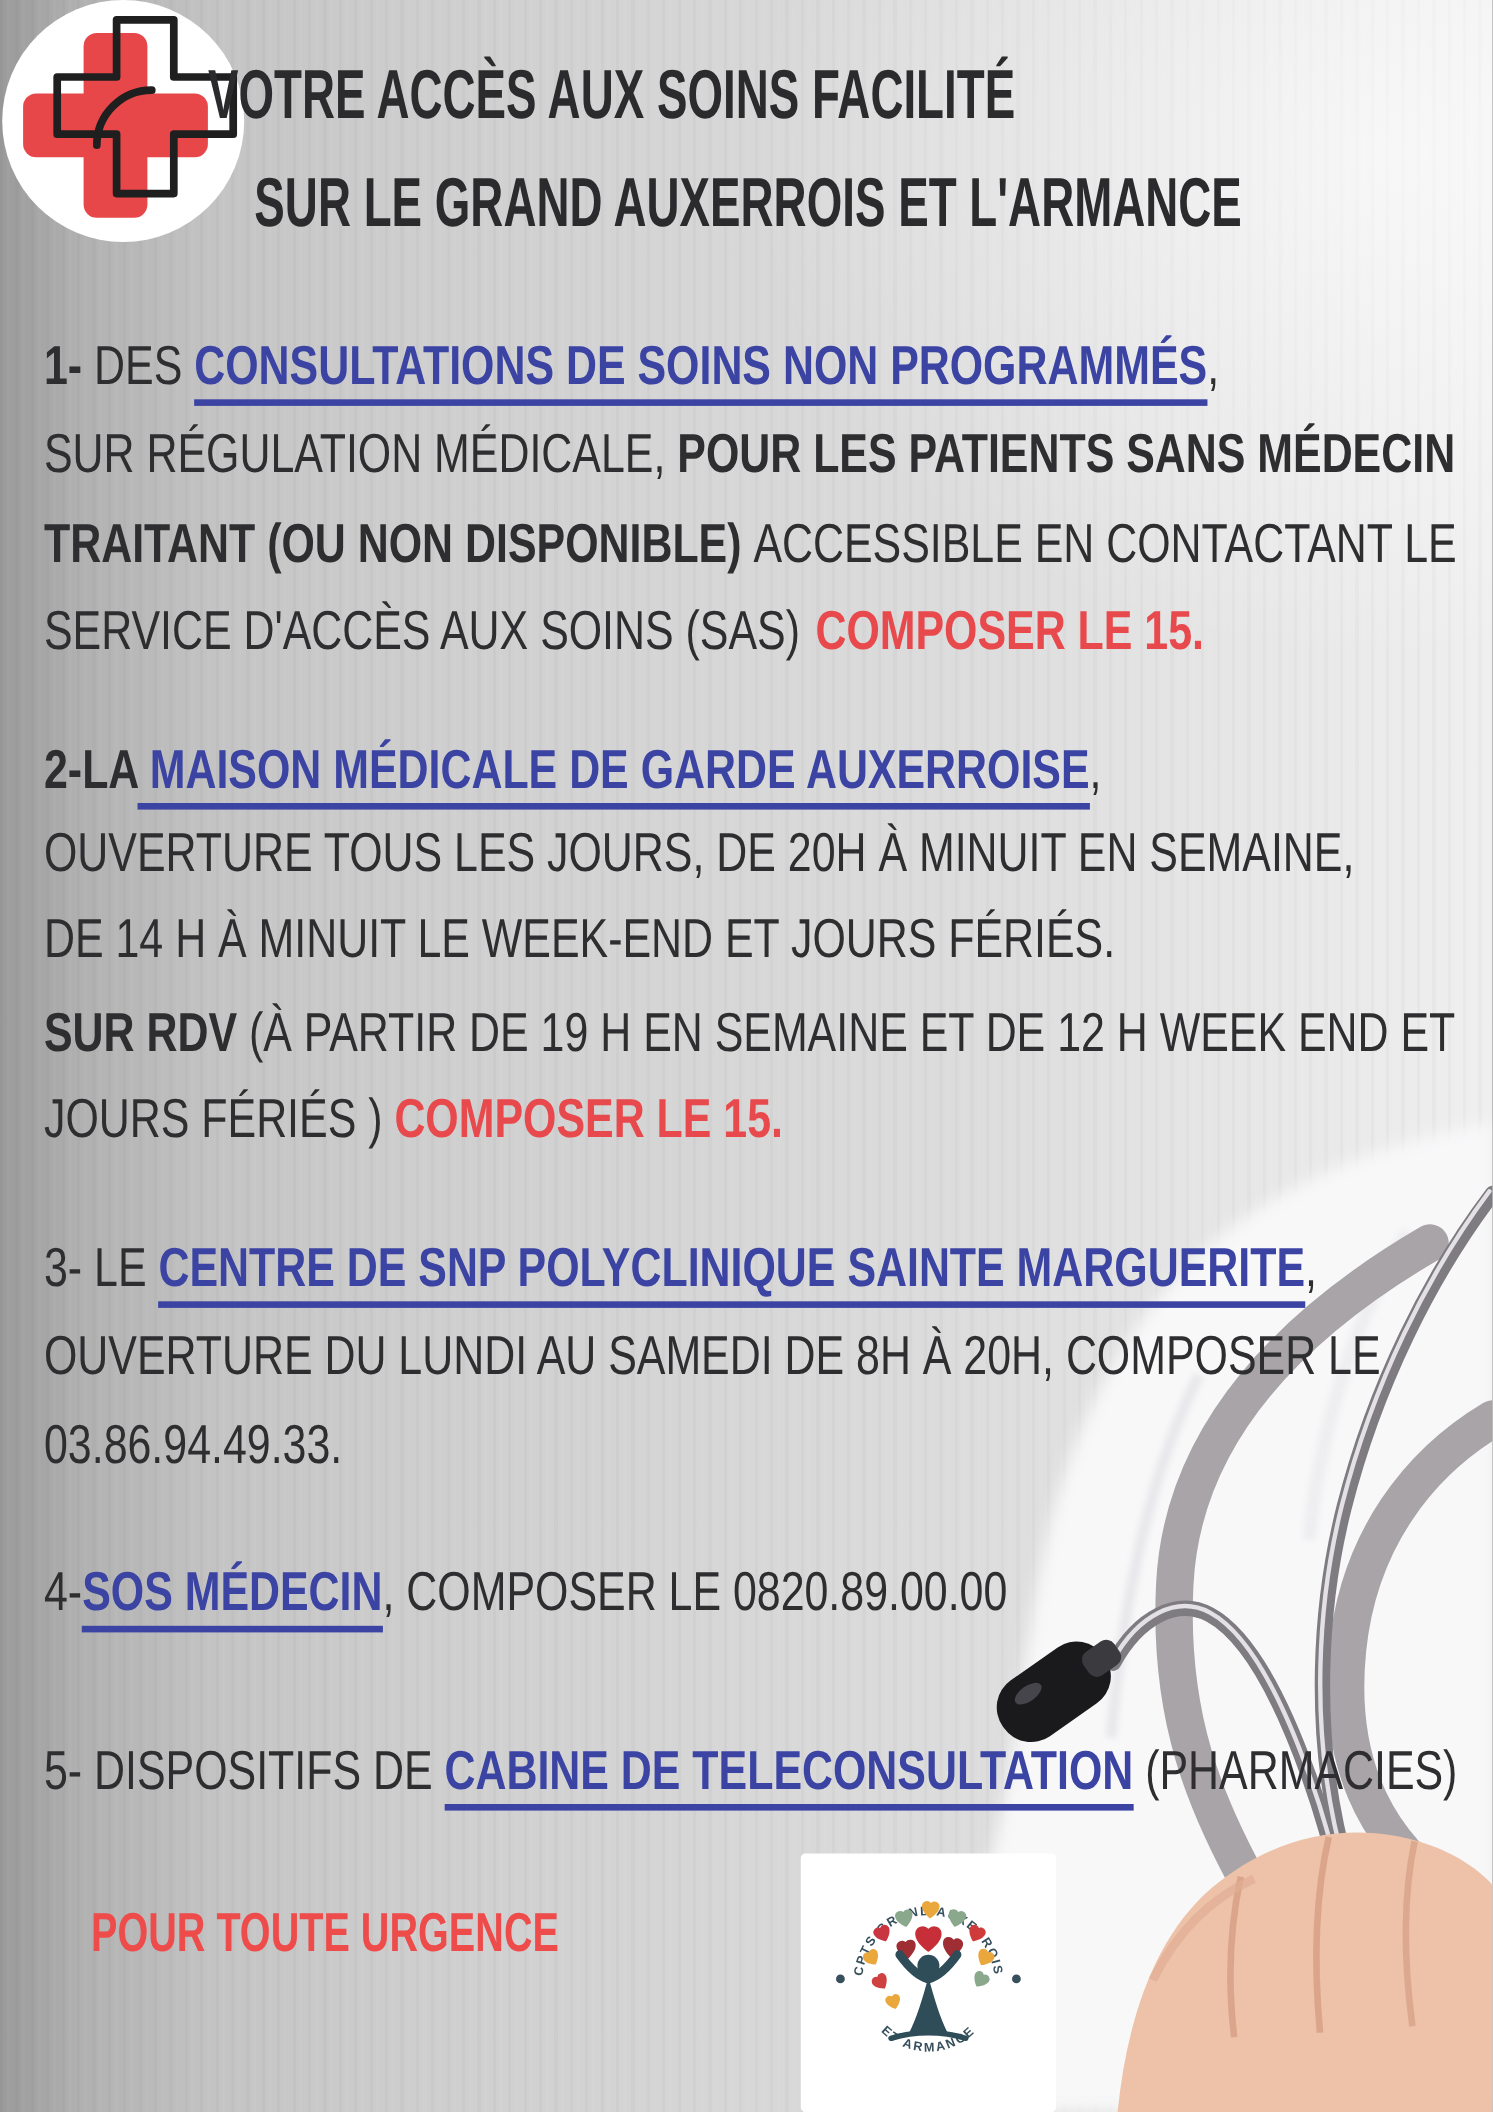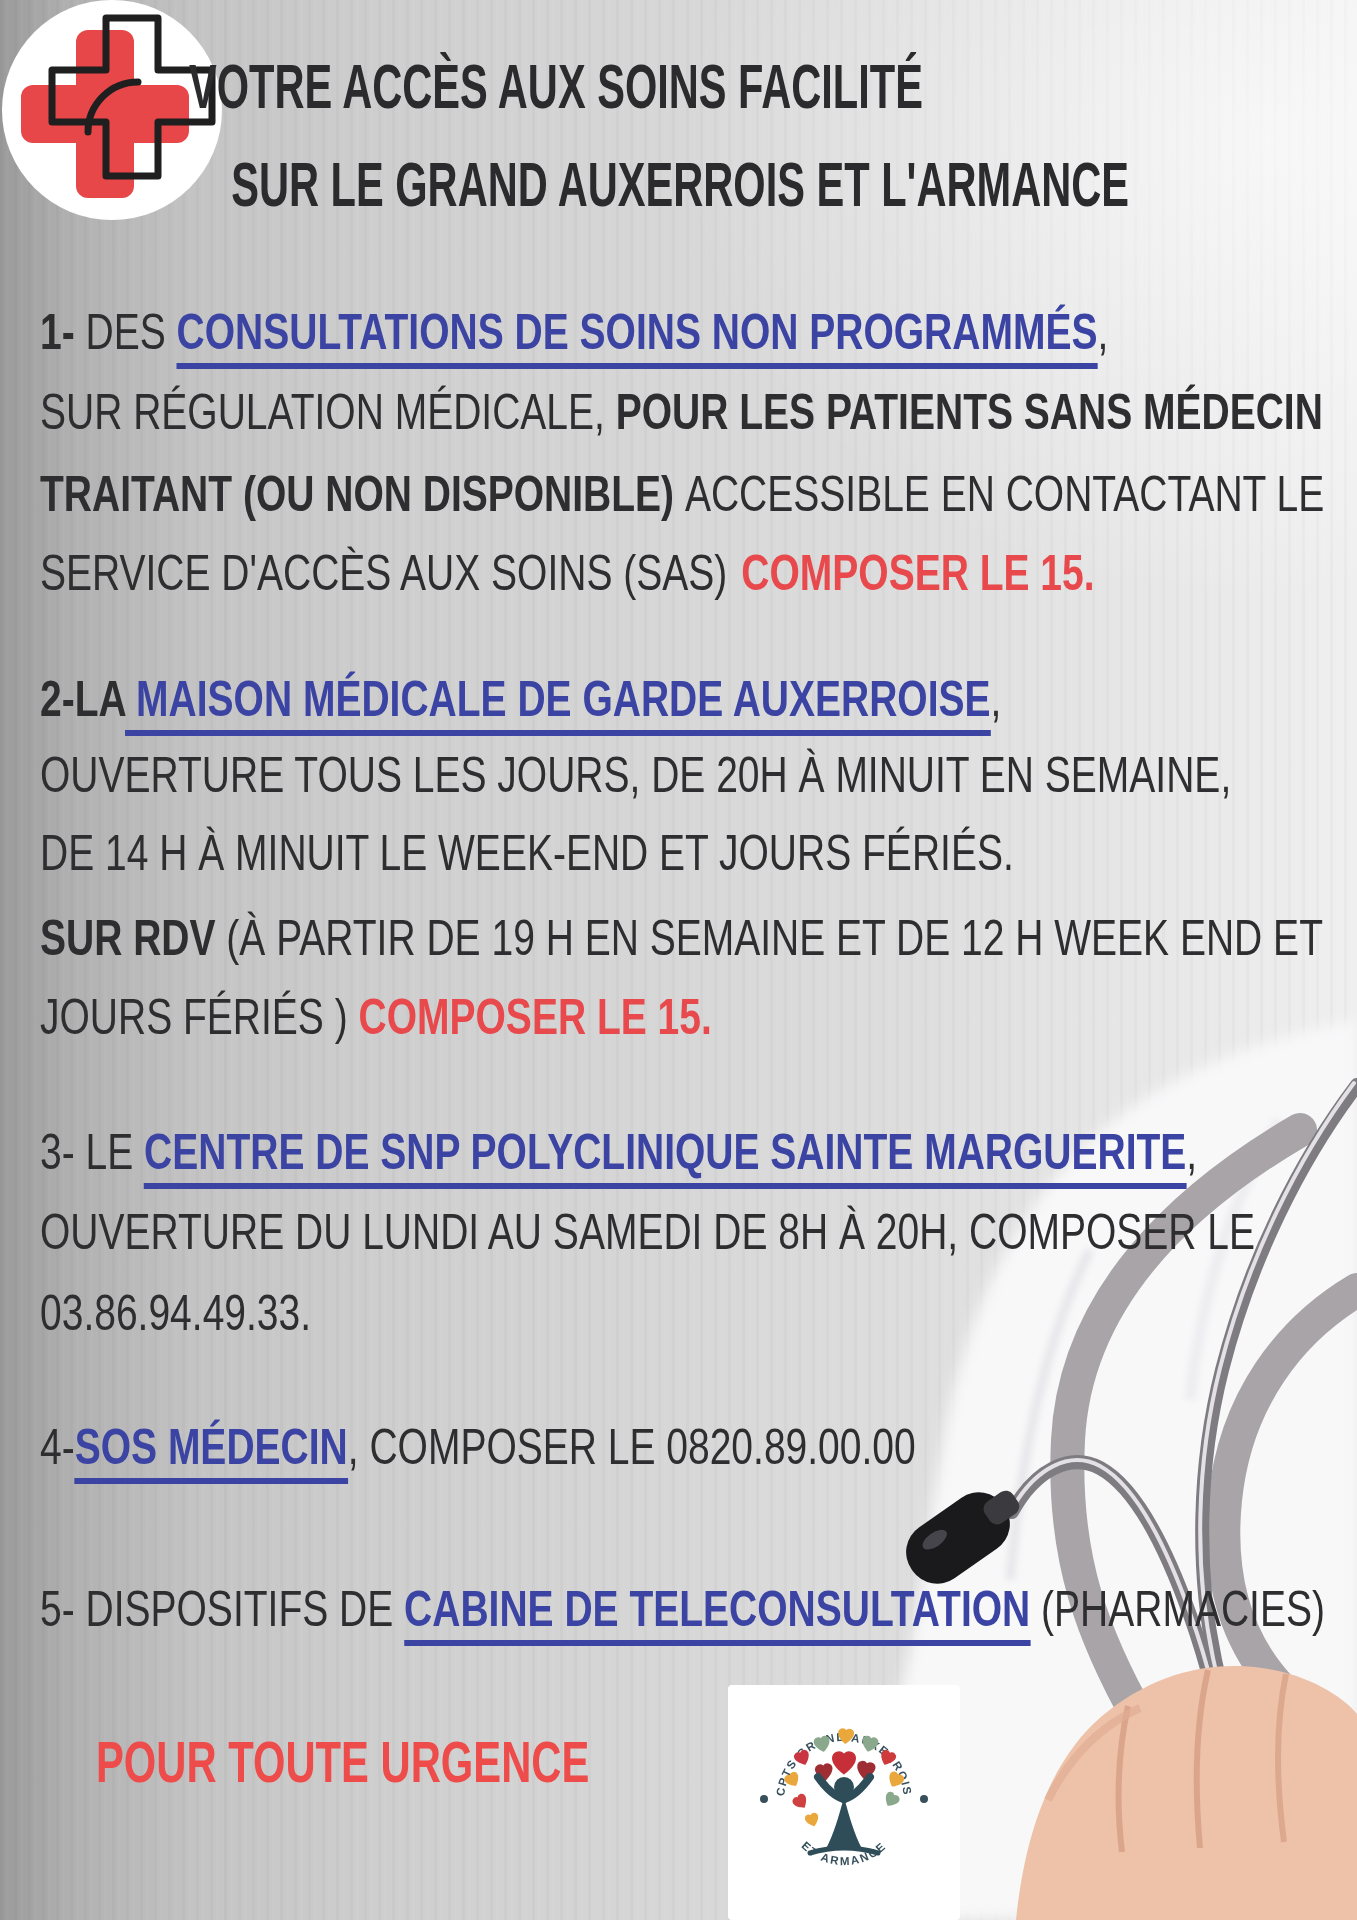--- a/index.html
+++ b/index.html
@@ -18,21 +18,21 @@
   .line{position:absolute;left:40px;white-space:nowrap;font-size:50px;line-height:1.1;
         color:#2e2e31;transform:scaleX(.78);transform-origin:0 0;}
   .seg-b{font-weight:bold;}
   .seg-link{color:#3c44a3;font-weight:bold;border-bottom:6px solid #3c44a3;padding-bottom:3px;}
   .seg-red{color:#e8494c;font-weight:bold;}
   .gap{margin-left:18px;}
   .title-wrap{position:absolute;left:0;width:1110px;text-align:center;white-space:nowrap;
         font-weight:bold;font-size:63px;line-height:1.1;color:#2b2b2e;}
   .title-wrap>span{display:inline-block;transform:scaleX(.66);transform-origin:50% 50%;}
   .urgence{position:absolute;left:0;width:550px;text-align:center;white-space:nowrap;
-        font-weight:bold;font-size:58px;line-height:1.1;color:#ee4b4b;}
+        font-weight:bold;font-size:50px;line-height:1.1;color:#ee4b4b;}
   .urgence>span{display:inline-block;transform:scaleX(.72);transform-origin:50% 50%;}
   .cpts-box{position:absolute;left:728px;top:1685px;width:232px;height:235px;background:#ffffff;border-radius:4px;}
 </style>
 </head>
 <body>
 
 <div class="poster">
 
   <div class="stripes"></div>
   <div class="glow"></div>

